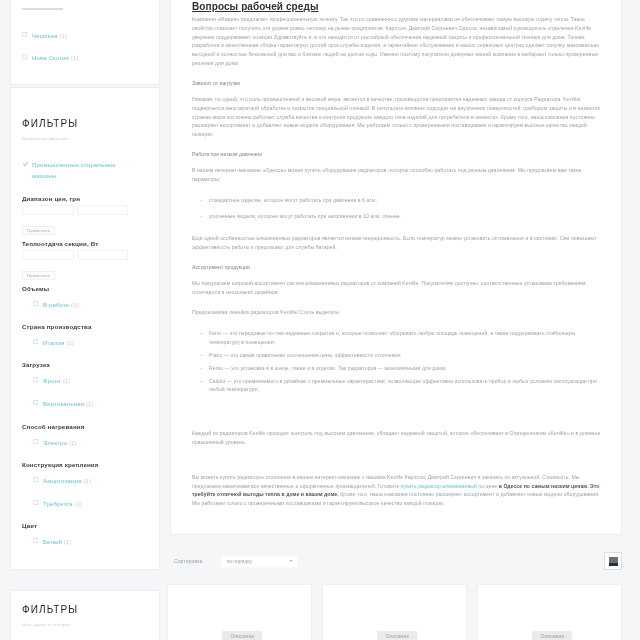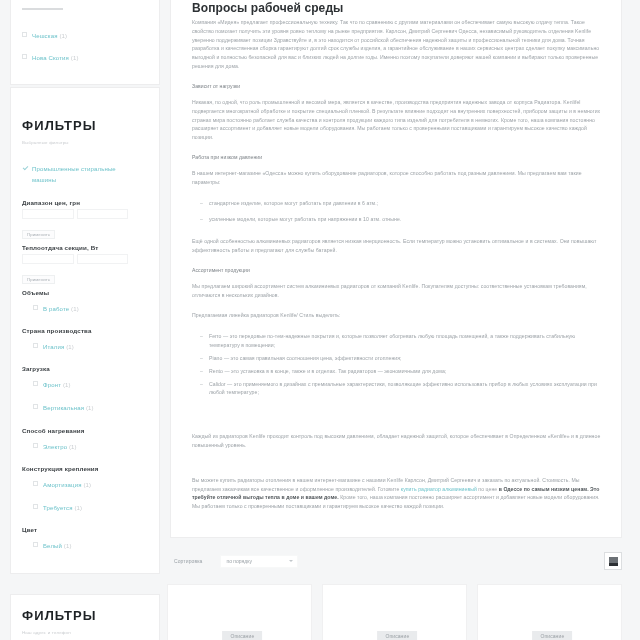--- a/index.html
+++ b/index.html
@@ -5,21 +5,21 @@
   html,body{margin:0;padding:0;}
   body{width:640px;height:640px;background:#f5f6f7;font-family:"Liberation Sans",sans-serif;
        overflow:hidden;color:#5b6166;}
   .page{position:relative;width:640px;height:640px;}
 
   
   .sidebar{position:absolute;left:10px;top:-8px;width:150px;}
   .panel{background:#fff;border:1px solid #ededee;box-sizing:border-box;width:150px;}
   .panel-inner{padding:10px 11px 9px;}
   .divline{height:2px;background:#dadcde;margin:5px 0 21px;width:41px;}
-  .sect-title{font-size:13px;letter-spacing:1.1px;color:#1e2225;margin:3px 0 7px;font-weight:bold;}
+  .sect-title{font-size:10px;letter-spacing:1.1px;color:#1e2225;margin:3px 0 7px;font-weight:normal;}
   .sect-sub{font-size:4.4px;color:#cacdd0;margin:0 0 19px;letter-spacing:.2px;}
   .cbrow{display:flex;align-items:flex-start;margin-bottom:12px;}
   .selrow{margin-bottom:14px !important;}
   .cbx{width:5px;height:5px;border:1px solid #e1e4e6;background:#fff;flex:0 0 5px;margin:1px 5px 0 0;position:relative;box-sizing:border-box;}
   .cbx.on{border-color:transparent;}
   .cbx.on:before{content:"";position:absolute;left:0px;top:-.5px;width:4px;height:2px;
        border-left:.7px solid #9bd2d7;border-bottom:.7px solid #9bd2d7;transform:rotate(-45deg);}
   .cblab{font-size:6px;color:#6cc2ca;line-height:1.7;letter-spacing:.15px;}
   .selrow .cblab{max-width:85px;}
   .cnt{color:#c9cdd0;}
@@ -33,21 +33,21 @@
   .grp.chk .grplab{margin-bottom:8px;}
   .inprow{display:flex;gap:3px;margin-bottom:5px;width:106px;}
   .inp{flex:1;height:8px;border:1px solid #f1f2f3;background:#fff;}
   .btnsm{font-size:4.3px;color:#a9afb4;border:1px solid #eef0f1;background:#fcfcfd;
          padding:1px 4px;display:inline-block;letter-spacing:.1px;}
 
   
   .main{position:absolute;left:170px;top:-12px;width:452px;background:#fff;
         border:1px solid #ededee;box-sizing:border-box;}
   .article{padding:12px 17px 14px 21px;}
-  .article h1{font-size:12px;color:#2d3134;margin:0 0 3px;font-weight:bold;letter-spacing:.1px;}
+  .article h1{font-size:10px;color:#2d3134;margin:0 0 3px;font-weight:bold;letter-spacing:.1px;text-decoration:underline;}
   .ap{font-size:5.15px;line-height:1.71;color:#9ca2a7;margin:0 0 12px;letter-spacing:.05px;}
   .ah3{font-size:5.1px;color:#7b8186;margin:8px 0 9px;font-weight:normal;letter-spacing:.05px;}
   .aul{margin:0 0 13px;padding:0;list-style:none;}
   .aul.wide li{margin-bottom:8px;}
   .aul li{margin-bottom:5px;}
   .aul li{font-size:5.15px;line-height:1.71;color:#9ca2a7;margin:0 0 4px;padding-left:17px;position:relative;letter-spacing:.05px;}
   .aul li:before{content:"\2013";position:absolute;left:8px;color:#a6acb0;}
   .ap.gap{margin-top:35px;}
   .ap.last{margin-top:26px;}
   .ap b{font-weight:bold;color:#4f5559;}

